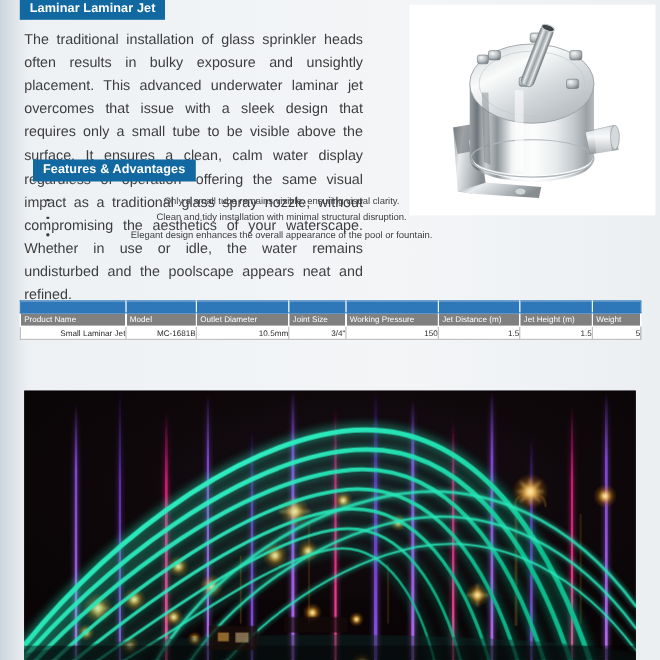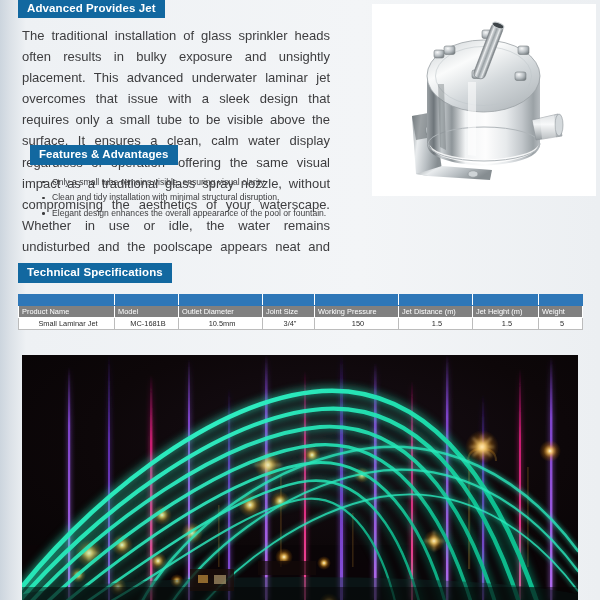--- a/index.html
+++ b/index.html
@@ -75,20 +75,21 @@
     margin: 9px 0 0 0;
     padding: 0 0 0 22px;
     list-style: none;
   }
   .features-list li {
     position: relative;
     font-size: 8.6px;
     line-height: 1.52;
     color: #3d3d3f;
     padding: 1.4px 0;
+    text-align: center;
   }
   .features-list li::before {
     content: "";
     position: absolute;
     left: -10px;
     top: 6.5px;
     width: 2.6px;
     height: 2.6px;
     border-radius: 50%;
     background: #3d3d3f;
@@ -132,21 +133,21 @@
     border-color: #ffffff;
     border-top-color: #808080;
     white-space: nowrap;
     overflow: hidden;
   }
   tr.data td {
     height: 12px;
     background: #ffffff;
     color: #2b2b2b;
     font-size: 7.4px;
-    text-align: center;
+    text-align: right;
     padding: 0 0 0 3px;
     border-color: #bcbcbc;
     white-space: nowrap;
     overflow: hidden;
   }
 
   
   .fountain {
     position: absolute;
     left: 22px;
@@ -159,21 +160,21 @@
   .fountain svg { display: block; width: 100%; height: 100%; }
 
   .noselect { user-select: none; }
 </style>
 </head>
 <body>
 
 <div class="page">
 
   <div class="intro-wrap">
-    <div class="badge tight">Advanced Provides Jet</div>
+    <div class="badge tight">Laminar Laminar Jet</div>
     <p class="intro-para noselect">The traditional installation of glass sprinkler heads often results in bulky exposure and unsightly placement. This advanced underwater laminar jet overcomes that issue with a sleek design that requires only a small tube to be visible above the surface. It ensures a clean, calm water display regardless of operation—offering the same visual impact as a traditional glass spray nozzle, without compromising the aesthetics of your waterscape. Whether in use or idle, the water remains undisturbed and the poolscape appears neat and refined.</p>
   </div>
 
   <div class="product-photo" aria-label="Stainless steel cylindrical laminar jet nozzle with mounting bracket">
     <svg viewBox="0 0 224 192" xmlns="http://www.w3.org/2000/svg" aria-hidden="true">
       <defs>
         <linearGradient id="steelBody" x1="0" y1="0" x2="1" y2="0">
           <stop offset="0" stop-color="#9aa0a4"></stop>
           <stop offset="0.06" stop-color="#6e757a"></stop>
           <stop offset="0.13" stop-color="#c9ced1"></stop>
@@ -263,21 +264,20 @@
   <div class="features-wrap">
     <div class="badge">Features &amp; Advantages</div>
     <ul class="features-list">
       <li>Only a small tube remains visible, ensuring visual clarity.</li>
       <li>Clean and tidy installation with minimal structural disruption.</li>
       <li>Elegant design enhances the overall appearance of the pool or fountain.</li>
     </ul>
   </div>
 
   <div class="specs-wrap">
-    <div class="badge">Technical Specifications</div>
 
     <table class="specs">
       <colgroup>
         <col style="width:96px">
         <col style="width:64px">
         <col style="width:84px">
         <col style="width:52px">
         <col style="width:84px">
         <col style="width:74px">
         <col style="width:66px">

